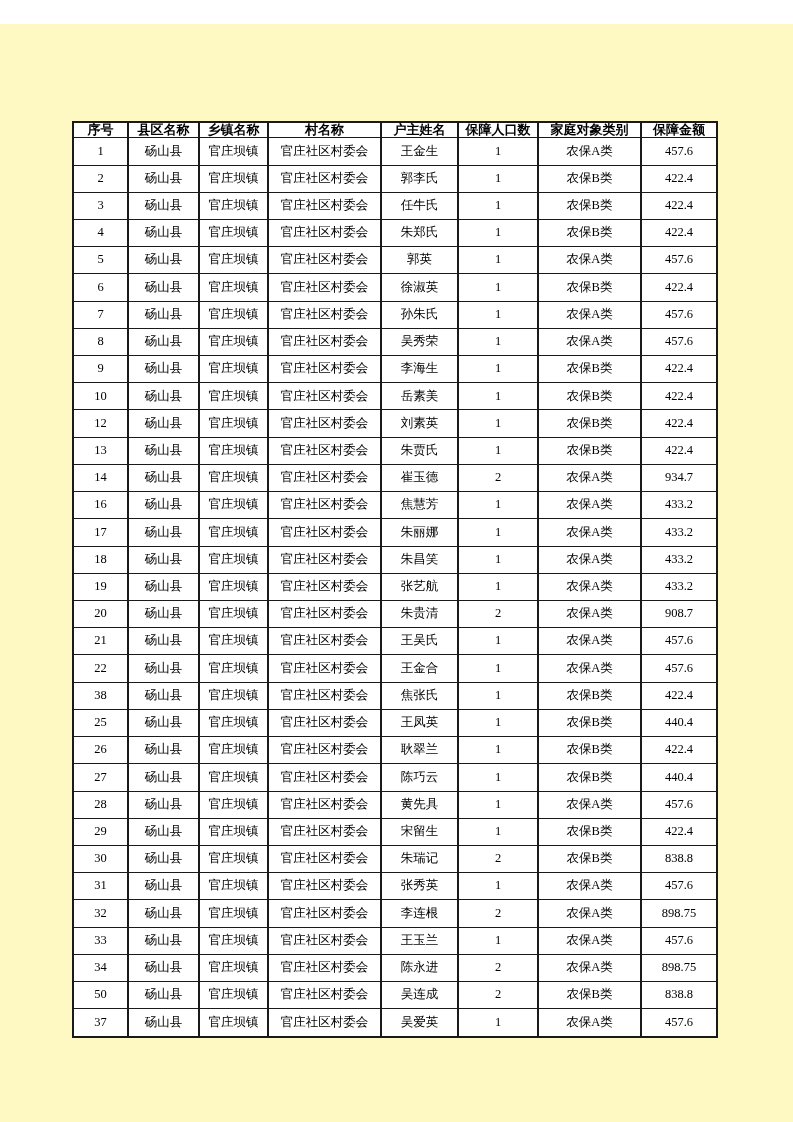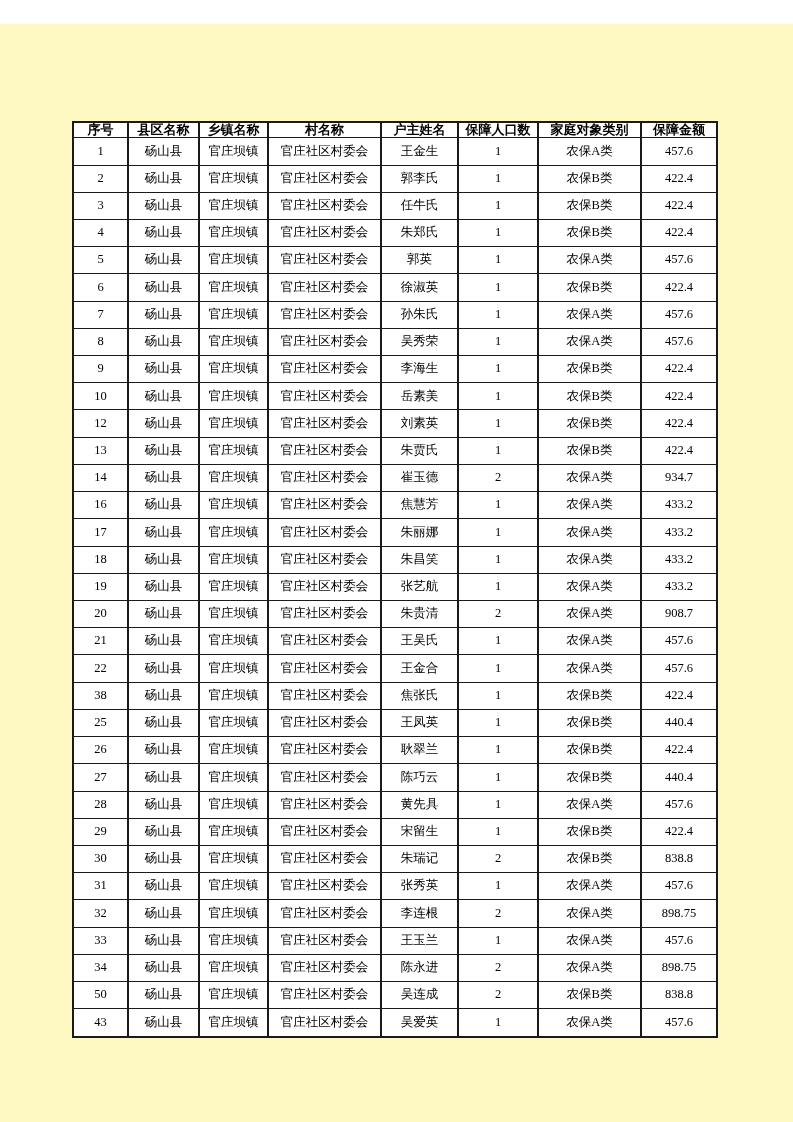--- a/index.html
+++ b/index.html
@@ -390,21 +390,21 @@
           <td>50</td>
           <td>砀山县</td>
           <td>官庄坝镇</td>
           <td>官庄社区村委会</td>
           <td>吴连成</td>
           <td>2</td>
           <td>农保B类</td>
           <td>838.8</td>
         </tr>
         <tr>
-          <td>43</td>
+          <td>37</td>
           <td>砀山县</td>
           <td>官庄坝镇</td>
           <td>官庄社区村委会</td>
           <td>吴爱英</td>
           <td>1</td>
           <td>农保A类</td>
           <td>457.6</td>
         </tr>
       </tbody>
   </table>

